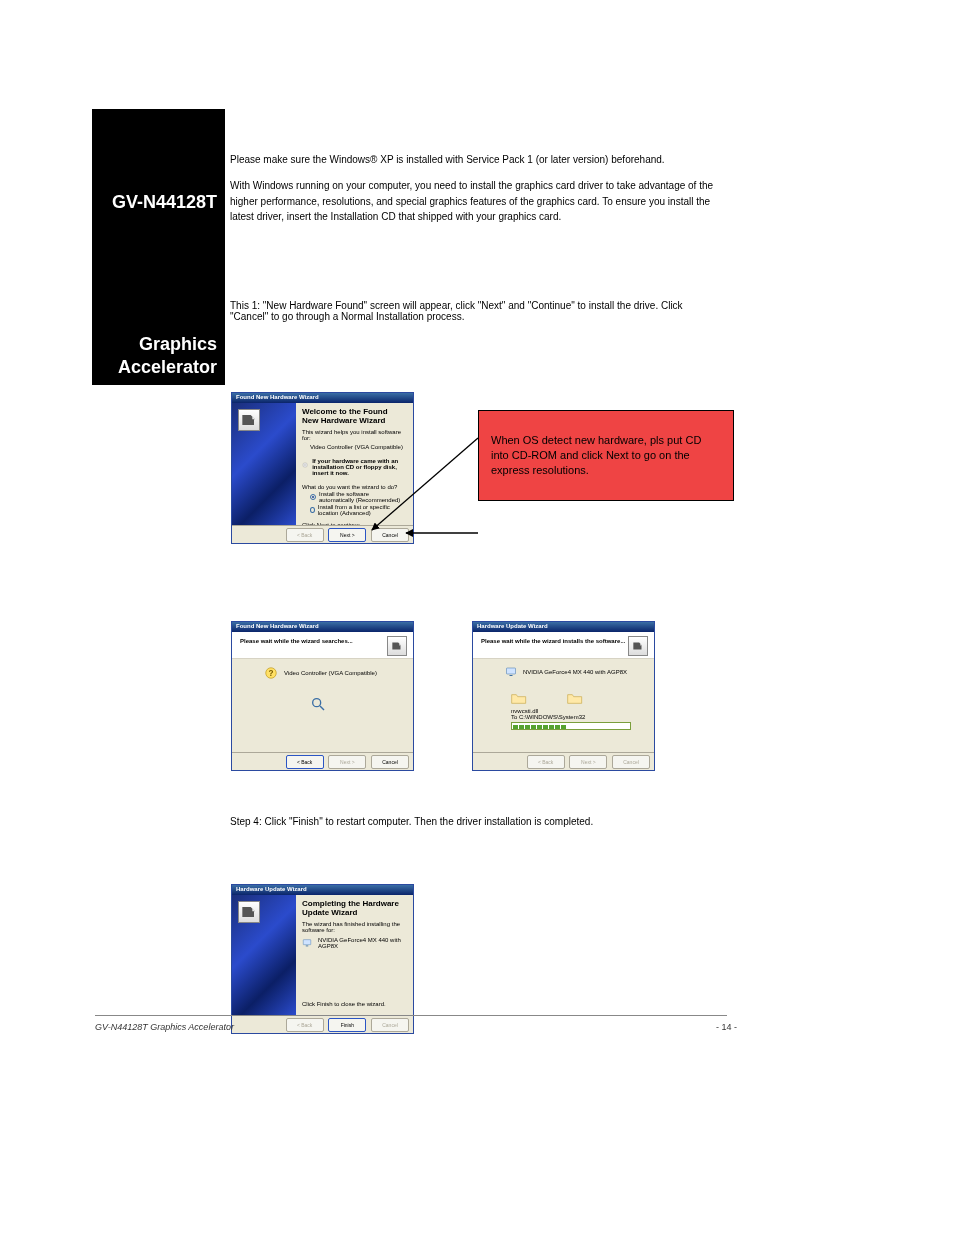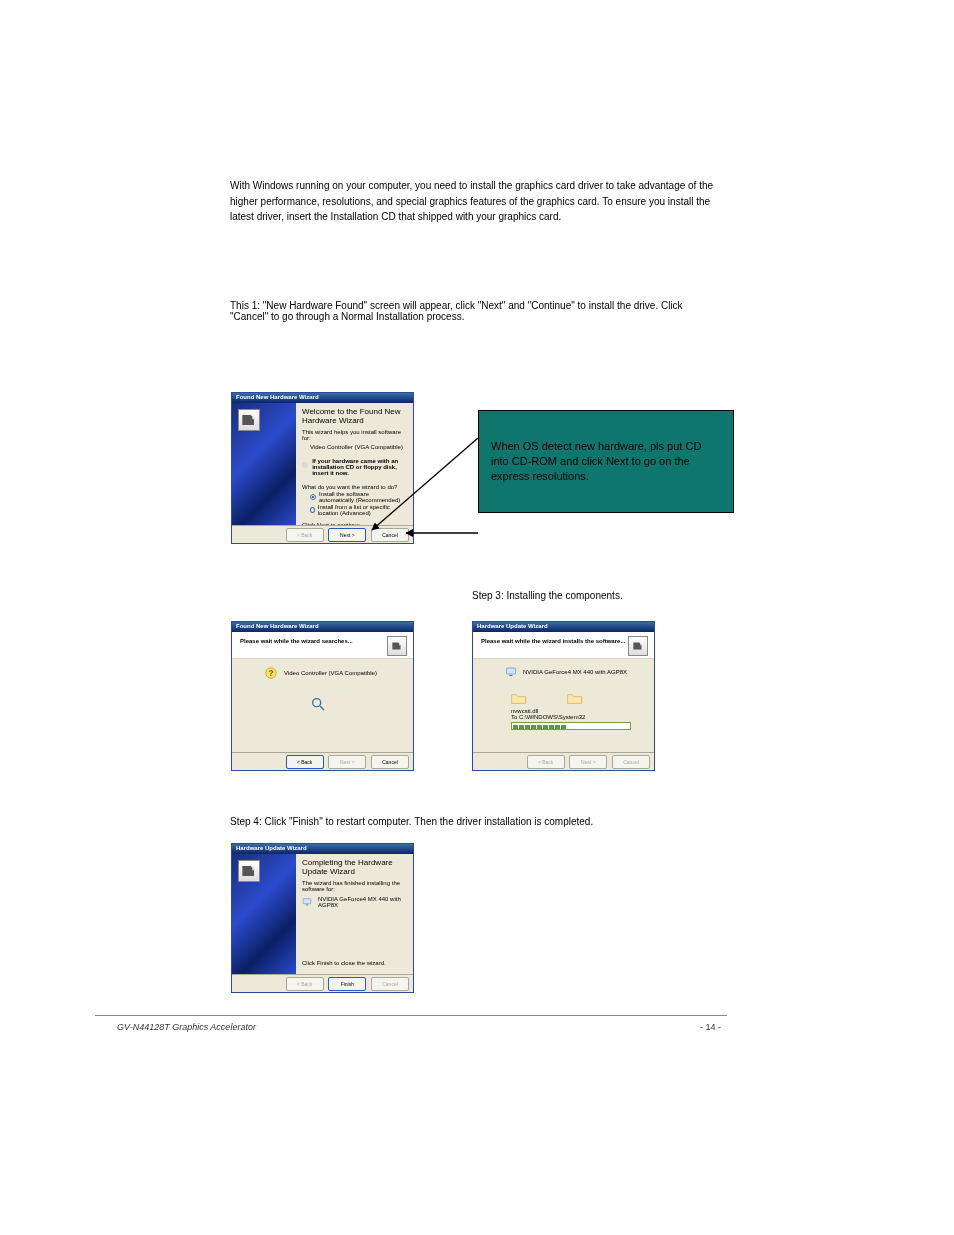--- a/index.html
+++ b/index.html
@@ -17,42 +17,47 @@
   .titlebar{height:10px;background:linear-gradient(#3a6ea5,#0a246a);color:#fff;font-weight:bold;font-size:6px;padding:1px 4px;box-sizing:border-box;}
   .btnbar{height:18px;background:#ece9d8;border-top:1px solid #aca899;padding:2px 4px;text-align:right;box-sizing:border-box;}
   .btn{display:inline-block;min-width:36px;height:12px;border:1px solid #aca899;background:#f5f5f0;border-radius:2px;font-size:5px;line-height:12px;text-align:center;color:#000;margin-left:3px;}
   .btn.primary{border:1.5px solid #2b55c4;}
   .btn.disabled{color:#aca899;}
   .sidepic{position:absolute;left:0;top:10px;bottom:18px;width:64px;background:linear-gradient(135deg,#1a2e7a 0%,#2b4bcc 40%,#0b1f66 70%,#2b4bcc 100%);}
   .wizicon{position:absolute;right:6px;top:4px;width:18px;height:18px;border:1px solid #888;background:linear-gradient(#fff,#ddd);display:flex;align-items:center;justify-content:center;}
   .wizicon svg{width:14px;height:14px;}
   .contentA{position:absolute;left:70px;top:14px;right:8px;bottom:22px;font-size:6px;}
   .contentB{position:absolute;left:8px;top:28px;right:8px;bottom:22px;font-size:6px;}
-  .hdr{font-weight:normal;font-size:8px;color:#000;}
+  .hdr{font-weight:bold;font-size:8px;color:#000;}
   .subhdr{font-weight:bold;font-size:6px;}
   .radio{display:flex;align-items:center;gap:3px;margin:1px 0 1px 8px;}
   .radio .r{width:6px;height:6px;border:1px solid #3a6ea5;border-radius:50%;box-sizing:border-box;display:inline-block;}
   .radio .r.sel::after{content:"";display:block;width:2px;height:2px;background:#1a3f9e;border-radius:50%;margin:1px;}
   .infoicon{width:14px;height:14px;display:inline-block;}
   .folder{width:16px;height:12px;}
-  .callout{position:absolute;border:1.5px solid #000;background:#0f766e;font-size:11px;padding:28px 12px;line-height:1.35;}
+  .callout{position:absolute;border:1.5px solid #000;background:#ef4444;font-size:11px;padding:22px 12px;line-height:1.35;}
   .arrow{position:absolute;pointer-events:none;}
   .footer-rule{position:absolute;left:95px;right:227px;top:1015px;border-top:1px solid #888;}
-  .footer{position:absolute;left:95px;right:233px;top:1022px;font-size:9px;color:#333;display:flex;justify-content:space-between;margin-left:22px;}
+  .footer{position:absolute;left:95px;right:217px;top:1022px;font-size:9px;color:#333;display:flex;justify-content:space-between;}
   .footer .italic{font-style:italic;}
   .progress{height:8px;border:1px solid #7a9e3c;width:120px;background:#fff;box-sizing:border-box;padding:1px;}
   .progress .seg{display:inline-block;width:5px;height:4px;background:#56a22f;margin-right:1px;}
   .yellow-q{width:14px;height:14px;}
   .device-li{display:flex;align-items:center;gap:6px;margin:4px 0 0 24px;}
 </style>
 </head>
 <body>
 <div class="page">
 
-
+<div class="sidebar">
+  <div class="sidebar-text cap1">GV-N44128T</div>
+  <div class="sidebar-text cap2">Graphics Accelerator</div>
+</div>
+
+<div class="bodytext" style="top:152px">Please make sure the Windows® XP is installed with Service Pack 1 (or later version) beforehand.</div>
 <div class="bodytext" style="top:178px">With Windows running on your computer, you need to install the graphics card driver to take advantage of the higher performance, resolutions, and special graphics features of the graphics card. To ensure you install the latest driver, insert the Installation CD that shipped with your graphics card.</div>
 
 <div class="step" style="top:300px">
   <span>This 1:</span>
   <span>"New Hardware Found" screen will appear, click "Next" and "Continue" to install the drive. Click "Cancel" to go through a Normal Installation process.</span>
 </div>
 
 <div class="dialog" style="left:231px;top:392px;width:181px;height:150px">
   <div class="titlebar">Found New Hardware Wizard</div>
   <div class="sidepic">
@@ -133,24 +138,20 @@
           </svg>
     </div>
   </div>
   <div class="btnbar" style="position:absolute;left:0;right:0;bottom:0">
     <span class="btn primary">&lt; Back</span>
     <span class="btn disabled">Next &gt;</span>
     <span class="btn">Cancel</span>
   </div>
 </div>
 
-<div class="step" style="top:590px;left:472px">
-  <span>Step 3:</span>
-  <span>Installing the components.</span>
-</div>
 <div class="dialog" style="left:472px;top:621px;width:181px;height:148px">
   <div class="titlebar">Hardware Update Wizard</div>
   <div style="position:absolute;left:0;right:0;top:10px;height:26px;background:#fff;border-bottom:1px solid #d7d3c4;">
     <div class="subhdr" style="position:absolute;left:8px;top:6px">Please wait while the wizard installs the software...</div>
     <div class="wizicon">
           <svg viewBox="0 0 24 24">
             <path fill="#555" d="M4 6h10l4 4v8H4zM16 8v3h3"></path>
           </svg>
         </div>
   </div>
@@ -180,21 +181,21 @@
     <span class="btn disabled">&lt; Back</span>
     <span class="btn disabled">Next &gt;</span>
     <span class="btn disabled">Cancel</span>
   </div>
 </div>
 
 <div class="step" style="top:816px">
   <span>Step 4:</span>
   <span>Click "Finish" to restart computer. Then the driver installation is completed.</span>
 </div>
-<div class="dialog" style="left:231px;top:843px;width:181px;height:148px">
+<div class="dialog" style="left:231px;top:884px;width:181px;height:148px">
   <div class="titlebar">Hardware Update Wizard</div>
   <div class="sidepic">
     <div style="position:absolute;left:6px;top:6px;width:20px;height:20px;border:1px solid #888;background:linear-gradient(#fff,#ddd);display:flex;align-items:center;justify-content:center">
       <svg viewBox="0 0 24 24">
             <path fill="#555" d="M4 6h10l4 4v8H4zM16 8v3h3"></path>
           </svg>
     </div>
   </div>
   <div class="contentA">
     <div class="hdr">Completing the Hardware Update Wizard</div>

